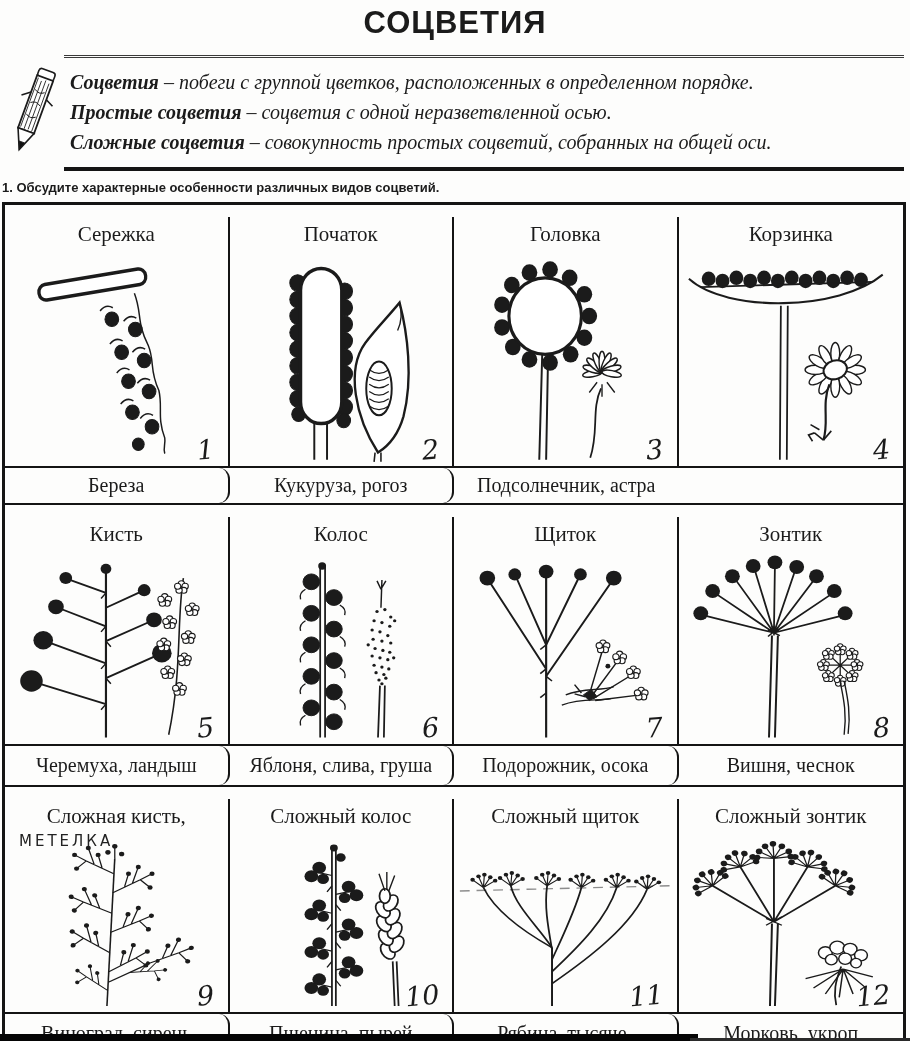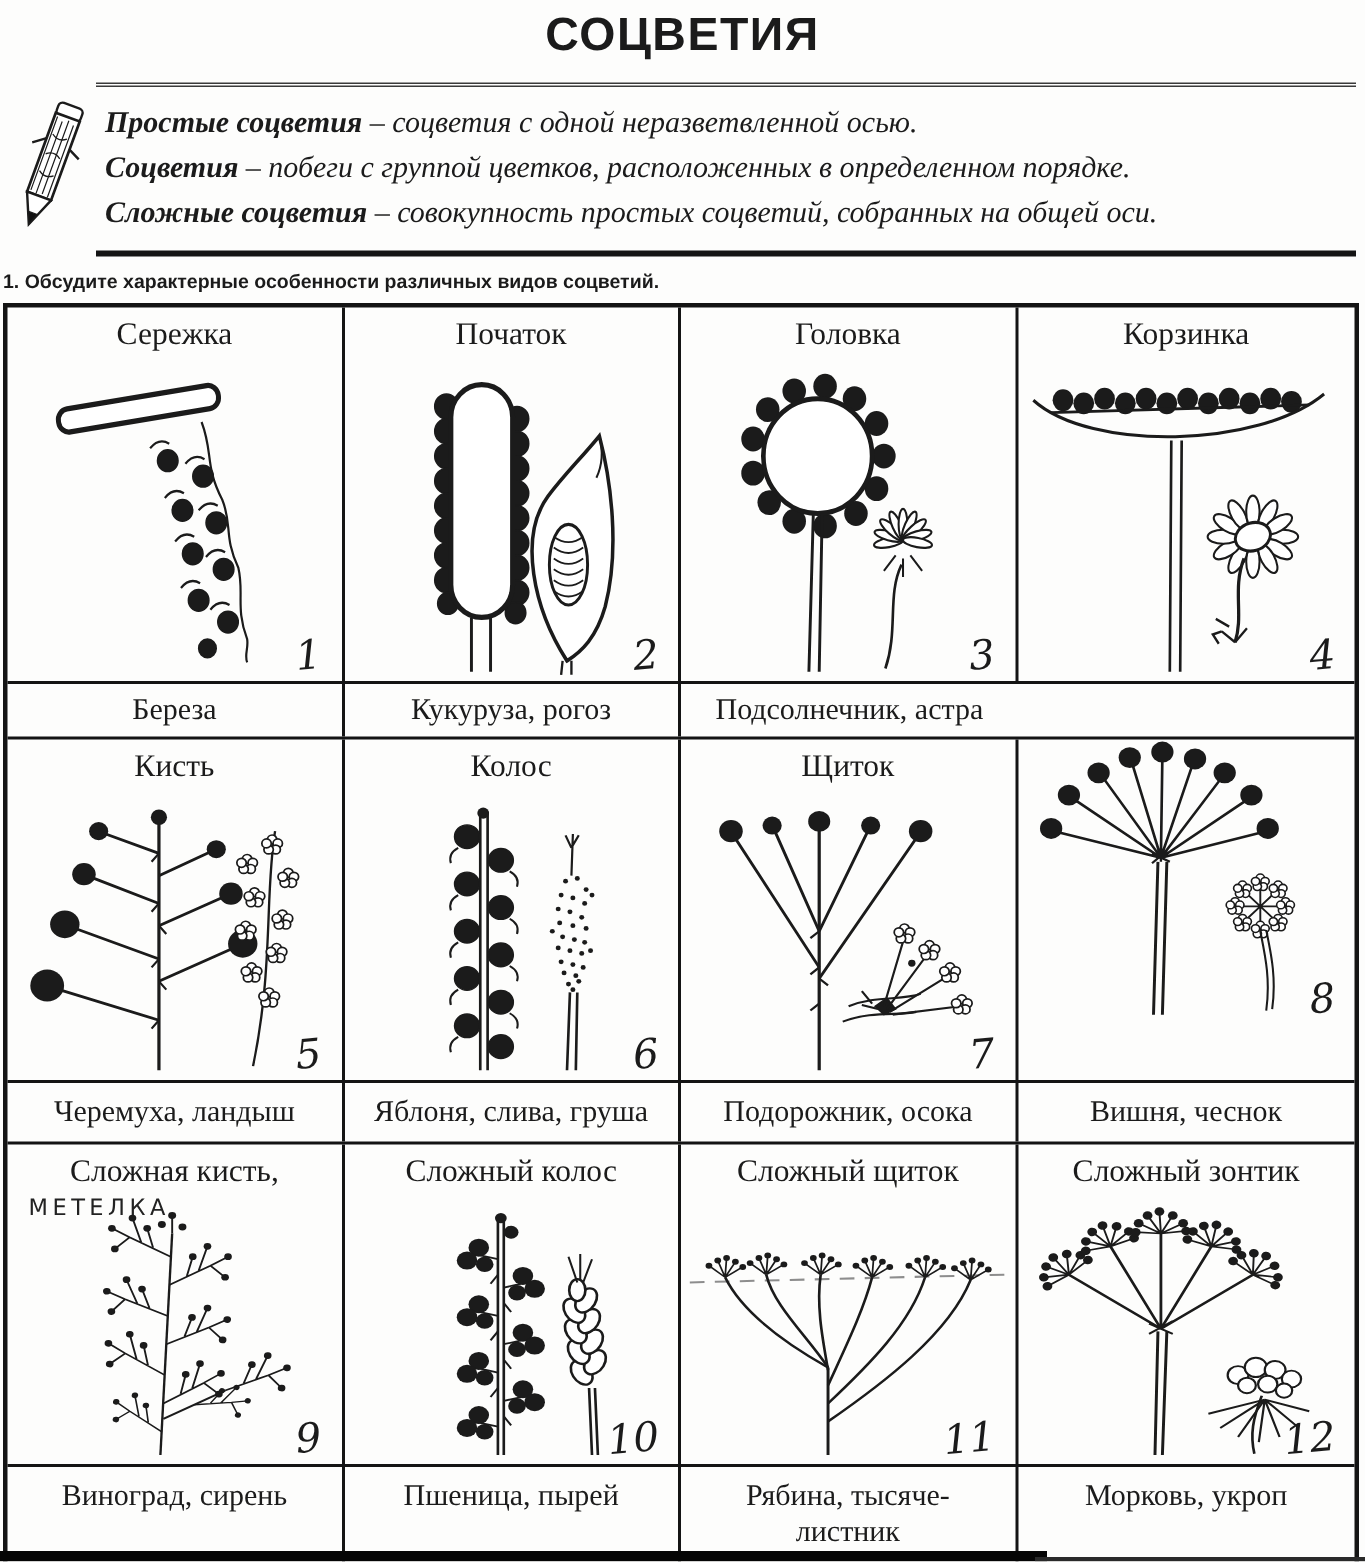--- a/index.html
+++ b/index.html
@@ -12,35 +12,35 @@
   .pencil-wrap{width:62px;flex:0 0 62px;display:flex;align-items:center;justify-content:center;}
   .def-text{flex:1;border-top:3px double #3a3a3a;border-bottom:4px solid #141414;
             padding:9px 4px 10px 6px;}
   .def-line{font-style:italic;font-size:20px;line-height:30px;white-space:nowrap;}
   .def-line b{font-weight:bold;}
   .task{font-family:"Liberation Sans",sans-serif;font-weight:bold;font-size:13px;
         margin:9px 0 7px 2px;}
   
   .t{margin:0 4px 0 2px;border:3px solid #141414;}
   .trow{display:grid;grid-template-columns:1fr 1fr 1fr 1fr;}
-  .cell{border-right:2px solid #141414;position:relative;}
+  .cell{border-right:2px solid #141414;position:relative;margin-top:12px;}
   .trow .cell:last-child{border-right:none;}
   .cname{height:32px;font-size:21px;text-align:center;padding-top:5px;line-height:24px;}
   .cname-hand{position:absolute;top:33px;left:14px;font-family:"DejaVu Sans",sans-serif;
               font-size:15px;letter-spacing:3px;color:#222;}
   .cdraw{position:relative;}
   .b1{height:212px;} .b2{height:190px;} .b3{height:176px;}
   .cdraw svg{position:absolute;inset:0;width:100%;height:100%;}
   .num{position:absolute;right:13px;bottom:3px;font-family:"DejaVu Serif",serif;
        font-style:italic;font-size:27px;transform:rotate(-5deg);line-height:1;}
   .prow{display:grid;grid-template-columns:1fr 1fr 1fr 1fr;
         border-top:2px solid #141414;border-bottom:2px solid #141414;}
   .prow:last-child{border-bottom:none;}
   .pcell{border-right:2px solid #141414;text-align:center;font-size:20px;
-         padding:5px 3px 6px;line-height:24px;white-space:pre-line;}
+         padding:5px 3px 6px;line-height:24px;white-space:pre-line;border-radius:11px;}
   .prow .pcell:last-child{border-right:none;}
   .p2 .pcell{padding:7px 3px 8px;}
   .p3 .pcell{min-height:57px;padding-top:7px;}
   .scan-bar{position:absolute;left:0;bottom:0;width:698px;height:7px;background:#050505;}
   .scan-bar2{position:absolute;left:690px;bottom:0;width:220px;height:3px;background:#2a2a2a;}
 </style>
 </head>
 <body>
 
 <div class="page">
@@ -55,22 +55,22 @@
           <rect x="20" y="16" width="17" height="56" stroke-width="1.8"></rect>
           <path d="M22,18 L22,70 M26,20 L26,71 M30,18 L30,70 M34,20 L34,71" stroke-width="0.8" fill="none"></path>
           <path d="M23,30 q5,4 10,0 M23,44 q5,-4 10,0 M23,56 q5,4 10,0" stroke-width="0.9" fill="none"></path>
           <polygon points="20,72 37,72 28.5,92" stroke-width="1.6"></polygon>
           <polygon points="25.5,84 31.5,84 28.5,92" fill="#111" stroke-width="0.8"></polygon>
           <path d="M20,34 l-8,6 M37,36 l8,4" stroke-width="1.6" fill="none"></path>
         </g>
       </svg>
     </div>
     <div class="def-text">
+      <div class="def-line"><b>Соцветия</b> <span>– побеги с группой цветков, расположенных в определенном порядке.</span></div>
       <div class="def-line"><b>Простые соцветия</b> <span>– соцветия с одной неразветвленной осью.</span></div>
-      <div class="def-line"><b>Соцветия</b> <span>– побеги с группой цветков, расположенных в определенном порядке.</span></div>
       <div class="def-line"><b>Сложные соцветия</b> <span>– совокупность простых соцветий, собранных на общей оси.</span></div>
     </div>
   </div>
 
   <div class="task">
     <span>1.</span>
     <span>Обсудите характерные особенности различных видов соцветий.</span>
   </div>
 
   <div class="t">
@@ -422,20 +422,21 @@
                 <use href="#bl7" transform="translate(183,128)"></use>
                 <use href="#bl7" transform="translate(191,151)"></use>
               <circle cx="157" cy="121" r="2.5" fill="#1b1b1b" stroke="none"></circle>
             </g>
           </svg>
           <span class="num">7</span>
         </div>
       </div>
 
       <div class="cell">
+        <div class="cname">Зонтик</div>
         <div class="cdraw b2">
           <svg viewBox="0 0 227 205" preserveAspectRatio="none">
             <g stroke="#1b1b1b">
               <path d="M94,88 L91,198 M100,88 L97,198" stroke-width="2" fill="none"></path>
               <path d="M90,82 l12,6 M100,80 l-10,9 M96,78 l0,10" stroke-width="1.6" fill="none"></path>
               <path d="M96,85 L24,66 M96,85 L36,42 M96,85 L56,26 M96,85 L76,15 M96,85 L97,11 M96,85 L118,16 M96,85 L138,26 M96,85 L156,42 M96,85 L167,66" stroke-width="1.8" fill="none"></path>
               <g fill="#1b1b1b" stroke="none">
                 <circle cx="22" cy="64" r="7.5"></circle>
                   <circle cx="34" cy="40" r="7.5"></circle>
                   <circle cx="54" cy="24" r="7.5"></circle>

